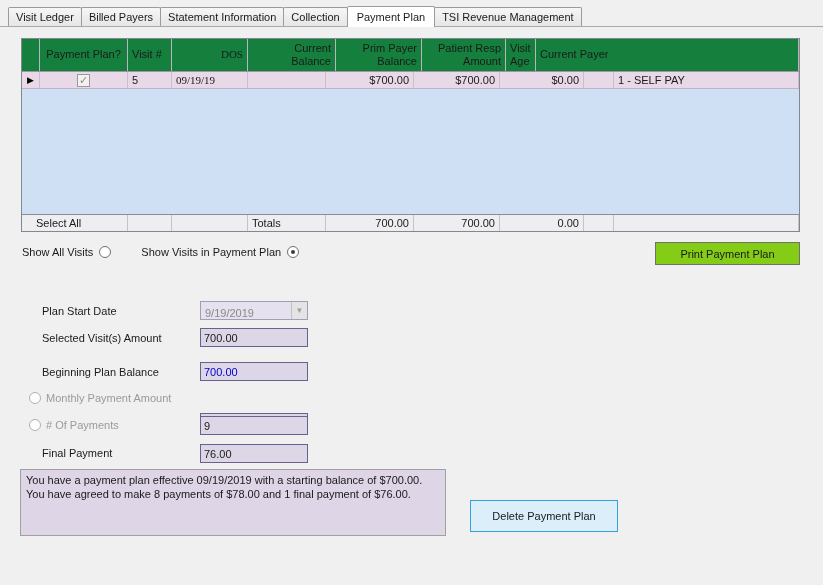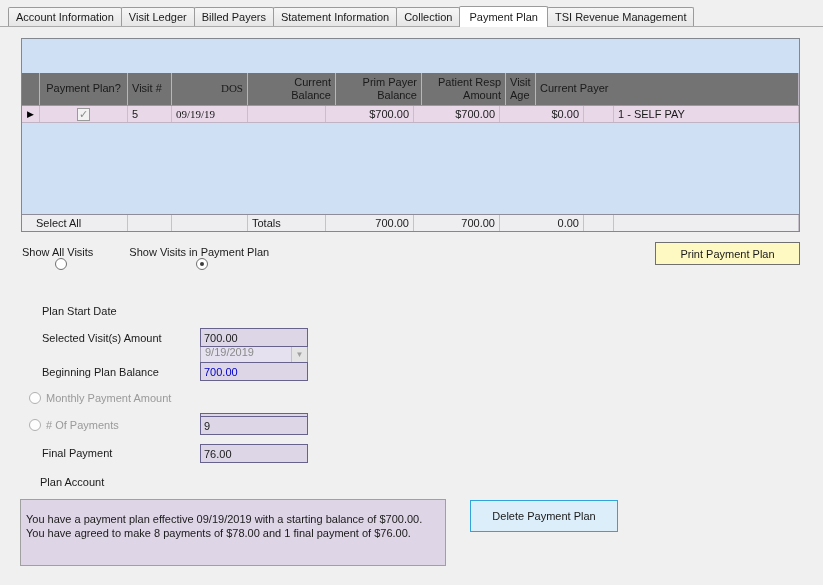--- a/index.html
+++ b/index.html
@@ -28,21 +28,21 @@
     background:#ffffff; z-index:3; margin-bottom:-1px; padding:4px 9px 4px 9px;
   }
 
   
   .grid {
     position:absolute; left:21px; top:38px; width:779px; height:194px;
     border:1px solid #828790; display:flex; flex-direction:column;
     background:#cfe0f4;
   }
   .grow { display:flex; width:100%; }
-  .ghead { height:33px; background:#737373; border-bottom:1px solid #9a96a2; flex:none;margin-top:34px; }
+  .ghead { height:33px; background:#15803d; border-bottom:1px solid #9a96a2; flex:none; }
   .ghead .gcell { border-right:1px solid #b9b4bf; line-height:1.2; }
   .gdata { height:17px; background:#e8d8e8; border-bottom:1px solid #c0b4c4; flex:none; }
   .gdata .gcell { border-right:1px solid #cbbecb; }
   .gcell {
     padding:0 4px; display:flex; align-items:center; overflow:hidden; white-space:normal;
   }
   .gfill { flex:1; background:#cfe0f4; }
   .gfoot { height:17px; background:#eeedf0; border-top:1px solid #8f8c99; flex:none; }
   .gfoot .gcell { border-right:1px solid #c6c1cb; white-space:nowrap; }
 
@@ -73,28 +73,28 @@
   .filters { position:absolute; left:22px; top:246px; display:flex; align-items:center; }
   .radio {
     width:12px; height:12px; border-radius:50%; border:1px solid #707070;
     background:#ffffff; display:inline-block; position:relative; flex:none;
   }
   .radio.checked::after {
     content:""; position:absolute; left:3px; top:3px; width:4px; height:4px;
     border-radius:50%; background:#3c3c3c;
   }
   .radio.disabled { border-color:#b0b0b0; background:#fdfdfd; }
-  .filter-item { display:flex; align-items:center; cursor:default;flex-direction:column; }
+  .filter-item { display:flex; align-items:center; cursor:default; }
   .filter-item .lbl { margin-right:6px; }
   .filter-gap { width:30px; }
 
   
   .btn-print {
     position:absolute; left:655px; top:242px; width:145px; height:23px;
-    background:#fef9c3; border:1px solid #707070;
+    background:#84cc16; border:1px solid #707070;
     font-family:"Liberation Sans", sans-serif; font-size:11px; color:#1a1a1a;
     display:flex; align-items:center; justify-content:center; cursor:default;
   }
   .btn-delete {
     position:absolute; left:470px; top:500px; width:148px; height:32px;
     background:#dbeefa; border:1px solid #30a2dc;
     font-family:"Liberation Sans", sans-serif; font-size:11px; color:#1a1a1a;
     display:flex; align-items:center; justify-content:center; cursor:default;
   }
 
@@ -105,41 +105,40 @@
   .field {
     position:absolute; left:200px; width:108px; height:19px;
     border:1px solid #66628c; background:#ddd6e6;
     font-family:"Liberation Sans", sans-serif; font-size:11px; color:#1a1a1a;
     padding:0 3px; line-height:17px;
   }
   input.field { outline:none; }
   .field.blue { color:#0000cc; }
   .datefield {
     position:absolute; left:200px; width:108px; height:19px;
-    border:1px solid #a39eb3; background:#e6e1ee; display:flex; align-items:flex-start;margin-top:44px;
+    border:1px solid #a39eb3; background:#e6e1ee; display:flex; align-items:flex-end;
   }
   .datefield .dval { flex:1; color:#8a8a8a; padding-left:4px; }
   .datefield .ddrop {
     width:16px; height:17px; background:#e4e4e4; border-left:1px solid #c2c2c2;
     display:flex; align-items:center; justify-content:center; color:#a0a0a0; font-size:8px;
   }
 
   
   .summary-label { position:absolute; left:40px; top:476px; }
   .summary-box {
-    position:absolute; left:20px; top:499px; width:426px; height:67px;
-    background:#ded5e6; border:1px solid #a0a0a0; padding:12px 5px;
+    position:absolute; left:20px; top:469px; width:426px; height:67px;
+    background:#ded5e6; border:1px solid #a0a0a0; padding:3px 5px;
     line-height:1.3;
   }
 </style>
 </head>
 <body>
 
 <div class="tabstrip">
-  <div class="tab">Account Information</div>
   <div class="tab">Visit Ledger</div>
   <div class="tab">Billed Payers</div>
   <div class="tab">Statement Information</div>
   <div class="tab">Collection</div>
   <div class="tab active">Payment Plan</div>
   <div class="tab">TSI Revenue Management</div>
 </div>
 
 <div class="grid">
   <div class="grow ghead">

